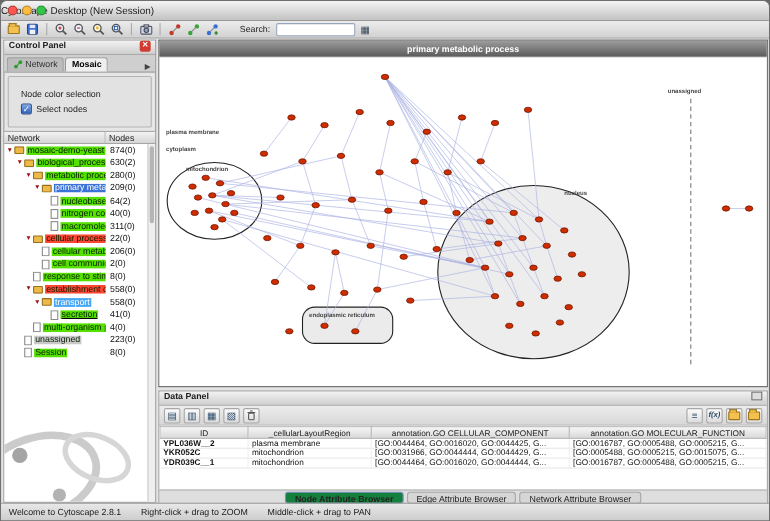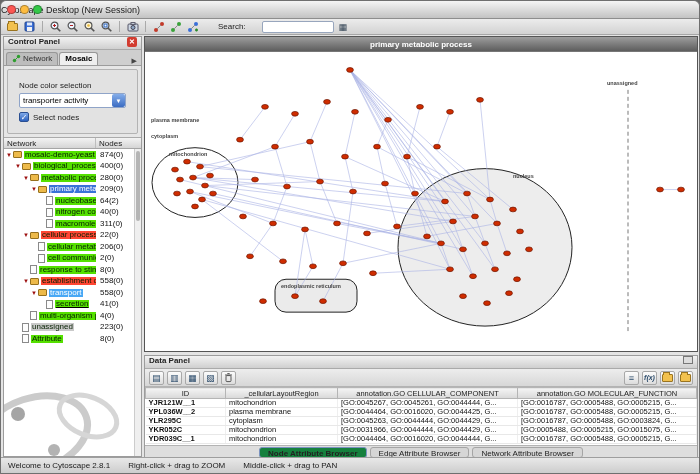--- a/index.html
+++ b/index.html
@@ -8,21 +8,21 @@
   
   .titlebar{position:relative;height:18px;background:linear-gradient(#f5f5f5,#c3c3c3);border-bottom:1px solid #8e8e8e;border-radius:6px 6px 0 0;display:flex;align-items:center}
   .lights{display:flex;gap:4px;margin-left:6px;z-index:2}
   .light{width:9px;height:9px;border-radius:50%;border:1px solid rgba(0,0,0,.3)}
   .l-red{background:#fc5753}.l-yellow{background:#fdbc40}.l-green{background:#33c748}
   .win-title{position:absolute;left:0;right:0;text-align:left;font-size:9px;font-weight:normal;color:#1a1a1a}
   
   .toolbar{height:16px;background:linear-gradient(#ececec,#d2d2d2);border-bottom:1px solid #a6a6a6;display:flex;align-items:center;padding:0 4px;gap:2px}
   .tbtn{width:15px;height:14px;display:inline-flex;align-items:center;justify-content:center;font-size:9px;color:#345;cursor:default}
   .tsep{width:1px;height:11px;background:#aaa;margin:0 3px}
-  .search-label{font-size:8px;color:#222;margin-left:16px;margin-right:14px}
+  .search-label{font-size:8px;color:#222;margin-left:16px;margin-right:3px}
   .search-input{width:72px;height:12px;font-size:8px;border:1px solid #98a6bd;border-radius:2px;background:#fff;padding:0 2px;font-family:"Liberation Sans",sans-serif}
   
   .control-panel{position:absolute;left:2px;top:35px;width:139px;bottom:16px;background:#e6e6e6;border:1px solid #9c9c9c;display:flex;flex-direction:column}
   .cp-header,.dp-header{height:13px;background:linear-gradient(#f2f2f2,#cfcfcf);border-bottom:1px solid #aaa;display:flex;align-items:flex-start;padding:0 4px;font-size:8px;font-weight:bold;color:#222;flex-shrink:0}
   .cp-close{margin-left:auto;width:10px;height:10px;background:#d23c30;color:#fff;font-size:7px;line-height:10px;text-align:center;border-radius:2px;font-weight:bold}
   .cp-tabs{height:16px;display:flex;align-items:flex-end;background:#cfcfcf;border-bottom:1px solid #9c9c9c;padding:1px 2px 0;gap:1px;flex-shrink:0}
   .cp-tab{font-size:8px;padding:1px 5px 2px;border:1px solid #979797;border-bottom:none;border-radius:3px 3px 0 0;background:#bdbdbd;display:flex;align-items:center;gap:2px;color:#333}
   .cp-tab.active{background:#efefef;font-weight:bold;color:#000}
   .cp-tab-arrow{margin-left:auto;font-size:7px;color:#444;padding-right:2px}
   .cp-group{margin:3px;border:1px solid #b3b3b3;border-radius:2px;padding:11px;background:#e2e2e2;flex-shrink:0}
@@ -186,24 +186,20 @@
           </svg>
         <span>Network</span>
       </span>
       <span class="cp-tab active">
         <span>Mosaic</span>
       </span>
       <span class="cp-tab-arrow">▶</span>
     </div>
     <div class="cp-group">
       <div class="cp-group-label">Node color selection</div>
-      <div class="combo">
-        <span>transporter activity</span>
-        <span class="combo-arrow">▼</span>
-      </div>
       <div class="checkrow">
         <span class="checkbox">✓</span>
         <span>Select nodes</span>
       </div>
     </div>
     <div class="tree-header">
       <span class="th1">Network</span>
       <span class="th2">Nodes</span>
     </div>
     <div class="cp-tree">
@@ -215,21 +211,21 @@
               <span class="chip chip-green">mosaic-demo-yeast</span>
             </div>
             <div class="tcount">874(0)</div>
           </div>
           <div class="trow">
             <div class="tleft" style="padding-left: 10px;">
               <span class="tri">▼</span>
               <span class="fold"></span>
               <span class="chip chip-green">biological_process</span>
             </div>
-            <div class="tcount">400(0)</div>
+            <div class="tcount">630(2)</div>
           </div>
           <div class="trow">
             <div class="tleft" style="padding-left: 18px;">
               <span class="tri">▼</span>
               <span class="fold"></span>
               <span class="chip chip-green">metabolic process</span>
             </div>
             <div class="tcount">280(0)</div>
           </div>
           <div class="trow">
@@ -333,21 +329,21 @@
               <span class="tri spacer">▼</span>
               <span class="page"></span>
               <span class="chip chip-gray">unassigned</span>
             </div>
             <div class="tcount">223(0)</div>
           </div>
           <div class="trow">
             <div class="tleft" style="padding-left: 10px;">
               <span class="tri spacer">▼</span>
               <span class="page"></span>
-              <span class="chip chip-green">Attribute</span>
+              <span class="chip chip-green">Session</span>
             </div>
             <div class="tcount">8(0)</div>
           </div>
         </div>
       <svg class="cp-logo" width="130" height="92" viewBox="0 0 130 92">
         <ellipse cx="42" cy="62" rx="55" ry="36" fill="none" stroke="#c6c6c6" stroke-width="7" transform="rotate(-18 42 62)"></ellipse>
         <ellipse cx="96" cy="44" rx="30" ry="19" fill="none" stroke="#d2d2d2" stroke-width="5" transform="rotate(22 96 44)"></ellipse>
         <circle cx="26" cy="42" r="7" fill="#9c9c9c"></circle>
         <circle cx="62" cy="78" r="6" fill="#ababab"></circle>
       </svg>
@@ -548,36 +544,24 @@
         <thead id="dp-head">
             <tr>
               <th>ID</th>
               <th>_cellularLayoutRegion</th>
               <th>annotation.GO CELLULAR_COMPONENT</th>
               <th>annotation.GO MOLECULAR_FUNCTION</th>
             </tr>
           </thead>
         <tbody id="dp-body">
             <tr>
-              <td>YJR121W__1</td>
-              <td>mitochondrion</td>
-              <td>[GO:0045267, GO:0045261, GO:0044444, G...</td>
-              <td>[GO:0016787, GO:0005488, GO:0005215, G...</td>
-            </tr>
-            <tr>
               <td>YPL036W__2</td>
               <td>plasma membrane</td>
               <td>[GO:0044464, GO:0016020, GO:0044425, G...</td>
               <td>[GO:0016787, GO:0005488, GO:0005215, G...</td>
-            </tr>
-            <tr>
-              <td>YLR295C</td>
-              <td>cytoplasm</td>
-              <td>[GO:0045263, GO:0044444, GO:0044429, G...</td>
-              <td>[GO:0016787, GO:0005488, GO:0003824, G...</td>
             </tr>
             <tr>
               <td>YKR052C</td>
               <td>mitochondrion</td>
               <td>[GO:0031966, GO:0044444, GO:0044429, G...</td>
               <td>[GO:0005488, GO:0005215, GO:0015075, G...</td>
             </tr>
             <tr>
               <td>YDR039C__1</td>
               <td>mitochondrion</td>

